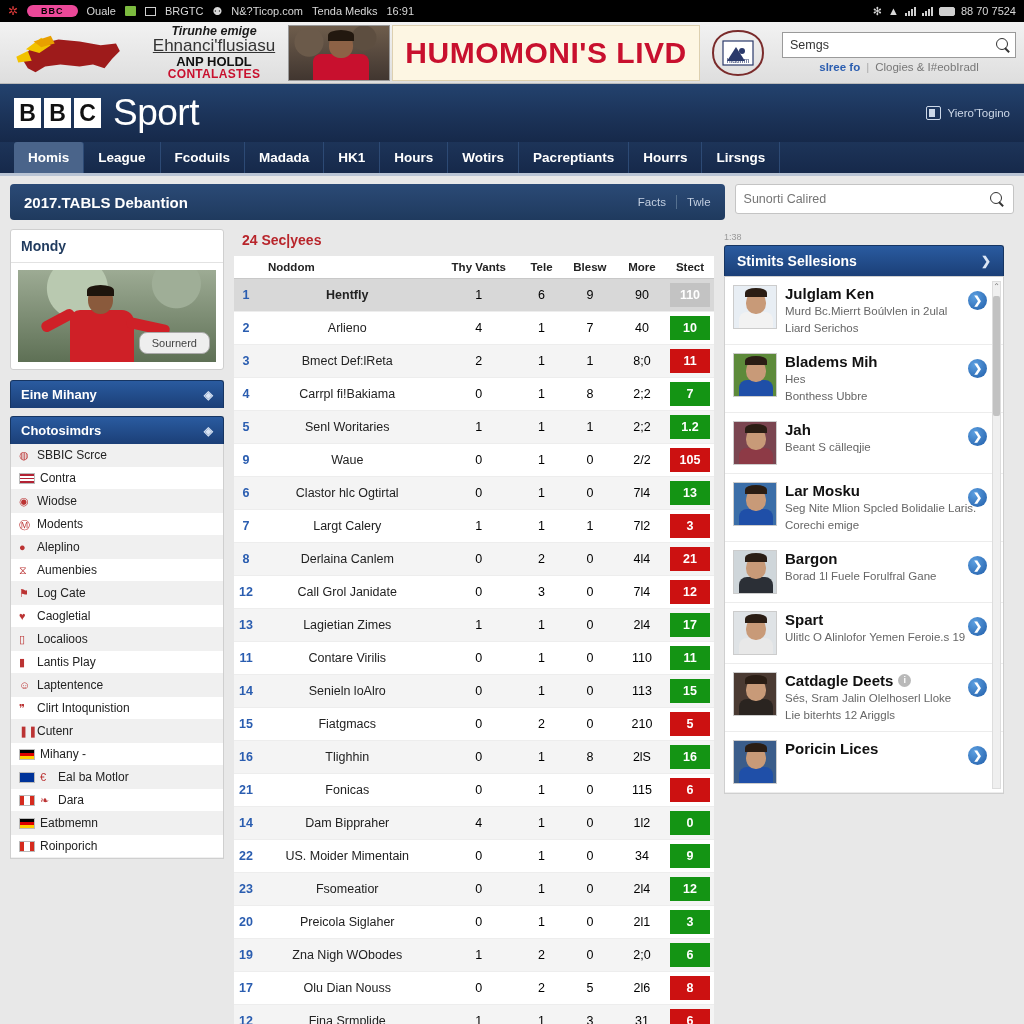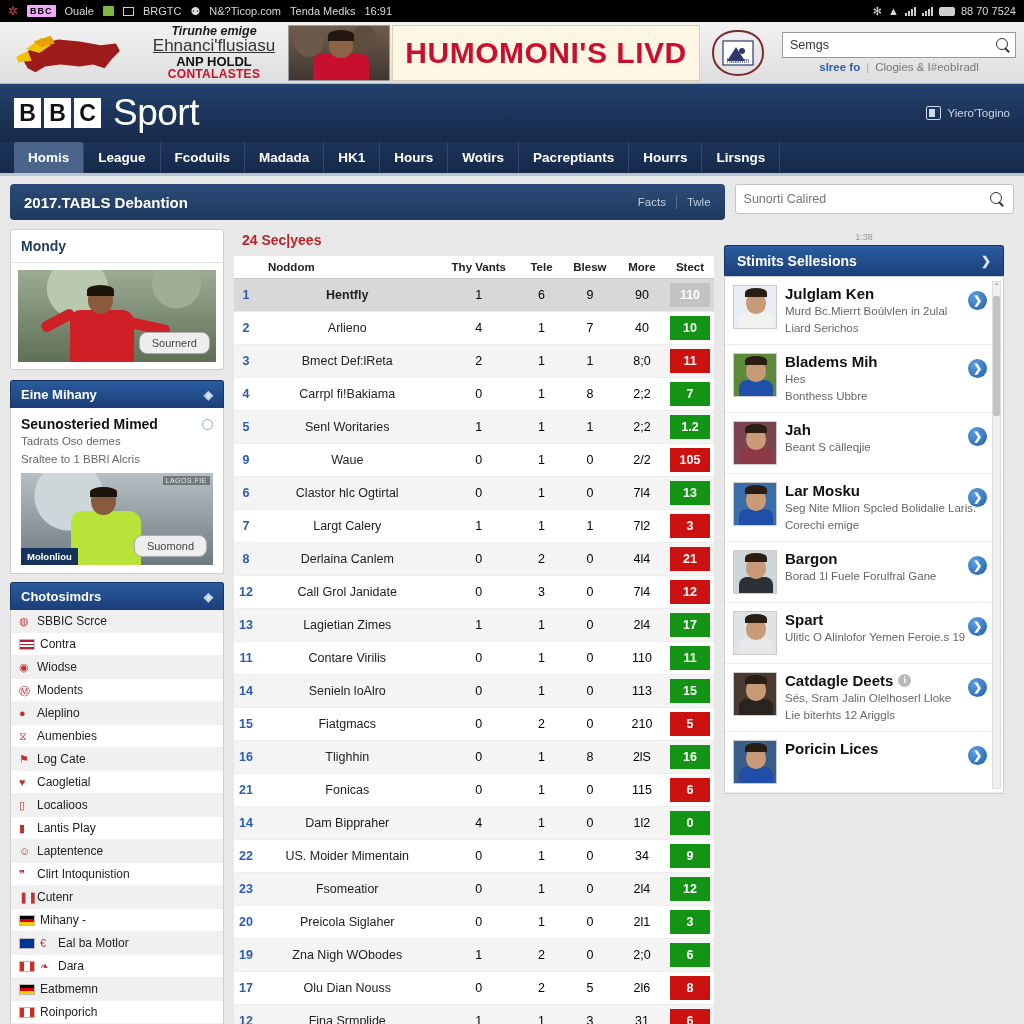--- a/index.html
+++ b/index.html
@@ -12,22 +12,22 @@
 
   
   .statusbar {
     height: 22px; background: #000; color: #d8d8d8;
     display: flex; align-items: center; gap: 10px;
     padding: 0 8px; font-size: 11px; white-space: nowrap;
   }
   .sb-left { display: flex; align-items: center; gap: 9px; flex: 1; }
   .sb-right { display: flex; align-items: center; gap: 6px; }
   .sb-bbc {
-    background: #f0abfc; color: #000; font-weight: bold; font-size: 9px;
-    letter-spacing: 1px; padding: 1px 3px; border-radius: 1px;
+    background: #ec4899; color: #000; font-weight: bold; font-size: 9px;
+    letter-spacing: 1px; padding: 1px 14px; border-radius: 6px;
   }
   .sb-red { color: #e03b3b; font-size: 12px; }
   .sb-sq { width: 11px; height: 9px; border: 1.5px solid #cfcfcf; display:inline-block; }
   .sb-grn { width: 11px; height: 10px; background: #7cbb3f; display:inline-block; border-radius:1px;}
   .sb-bars { display:inline-flex; align-items:flex-end; gap:1px; height:10px;}
   .sb-bars i { width:2px; background:#cfcfcf; display:block;}
   .sb-batt { width:16px; height:9px; border:1.5px solid #cfcfcf; border-radius:2px; background:#cfcfcf;}
 
   
   .adstrip {
@@ -254,21 +254,21 @@
   .promo .tie2 { position:absolute; right:74px; bottom:62px; width:12px; height:48px; background:#6a2630;}
   .promo .hlbadge {
     position:absolute; left:12px; bottom:78px; background:#f2c200; color:#111;
     font-weight:bold; font-size:18px; padding:7px 18px;
   }
   .promo .underline { position:absolute; left:12px; bottom:72px; right:6px; height:3px; background:#f2c200;}
   .promo .ptxt { position:absolute; left:0; right:0; bottom:0; padding:8px 12px 10px 12px;
     background: linear-gradient(rgba(0,0,0,.0), rgba(0,0,0,.85) 40%);}
   .promo .pt1 { color:#fff; font-size:14.5px; font-weight:bold; }
   .promo .pt2 { color:#ddd; font-size:12px; font-weight:bold; margin-top:3px;}
-  .promo-caption { text-align:center; color:#999; font-size:9px; padding:3px 0;}
+  .promo-caption { text-align:left; color:#999; font-size:9px; padding:3px 0;}
 
   .selbar {
     background: linear-gradient(#2a5ba0,#1b3f77); color:#fff; font-weight:bold; font-size:14px;
     padding: 7px 12px; display:flex; align-items:center; border:1px solid #163562; border-bottom:0;
     border-radius:3px 3px 0 0;
   }
   .selbar span:first-child { flex:1; }
   .sellist { background:#fff; border:1px solid #cfcfcf; position:relative; }
   .selitem { display:flex; gap:8px; padding:8px 22px 8px 8px; border-bottom:1px solid #ececec; position:relative;}
   .avatar { width:44px; height:44px; flex:0 0 auto; border:1px solid #ccc; overflow:hidden; position:relative;}
@@ -432,36 +432,20 @@
               <div class="hair"></div>
             <div class="playbtn">Sournerd</div>
           </div>
         </div>
       </div>
 
       <div>
         <div class="bluebar">
           <span>Eine Mihany</span>
           <span class="chev">◈</span>
-        </div>
-        <div class="headline-block">
-          <div class="hl-title">
-            <span>Seunosteried Mimed</span>
-            <span class="circ"></span>
-          </div>
-          <div class="hl-sub">Tadrats Oso demes</div>
-          <div class="hl-sub">Sraltee to 1 BBRl Alcris</div>
-          <div class="photo p2" style="margin-top:6px;">
-            <div class="body"></div>
-              <div class="head"></div>
-              <div class="hair"></div>
-            <div class="wm">LAGOS.FIE</div>
-            <div class="corner-tag">Molonliou</div>
-            <div class="playbtn">Suomond</div>
-          </div>
         </div>
       </div>
 
       <div>
         <div class="bluebar" style="margin-top:8px;">
           <span>Chotosimdrs</span>
           <span class="chev">◈</span>
         </div>
         <div class="listcard" id="left-list">
             <div class="li">

